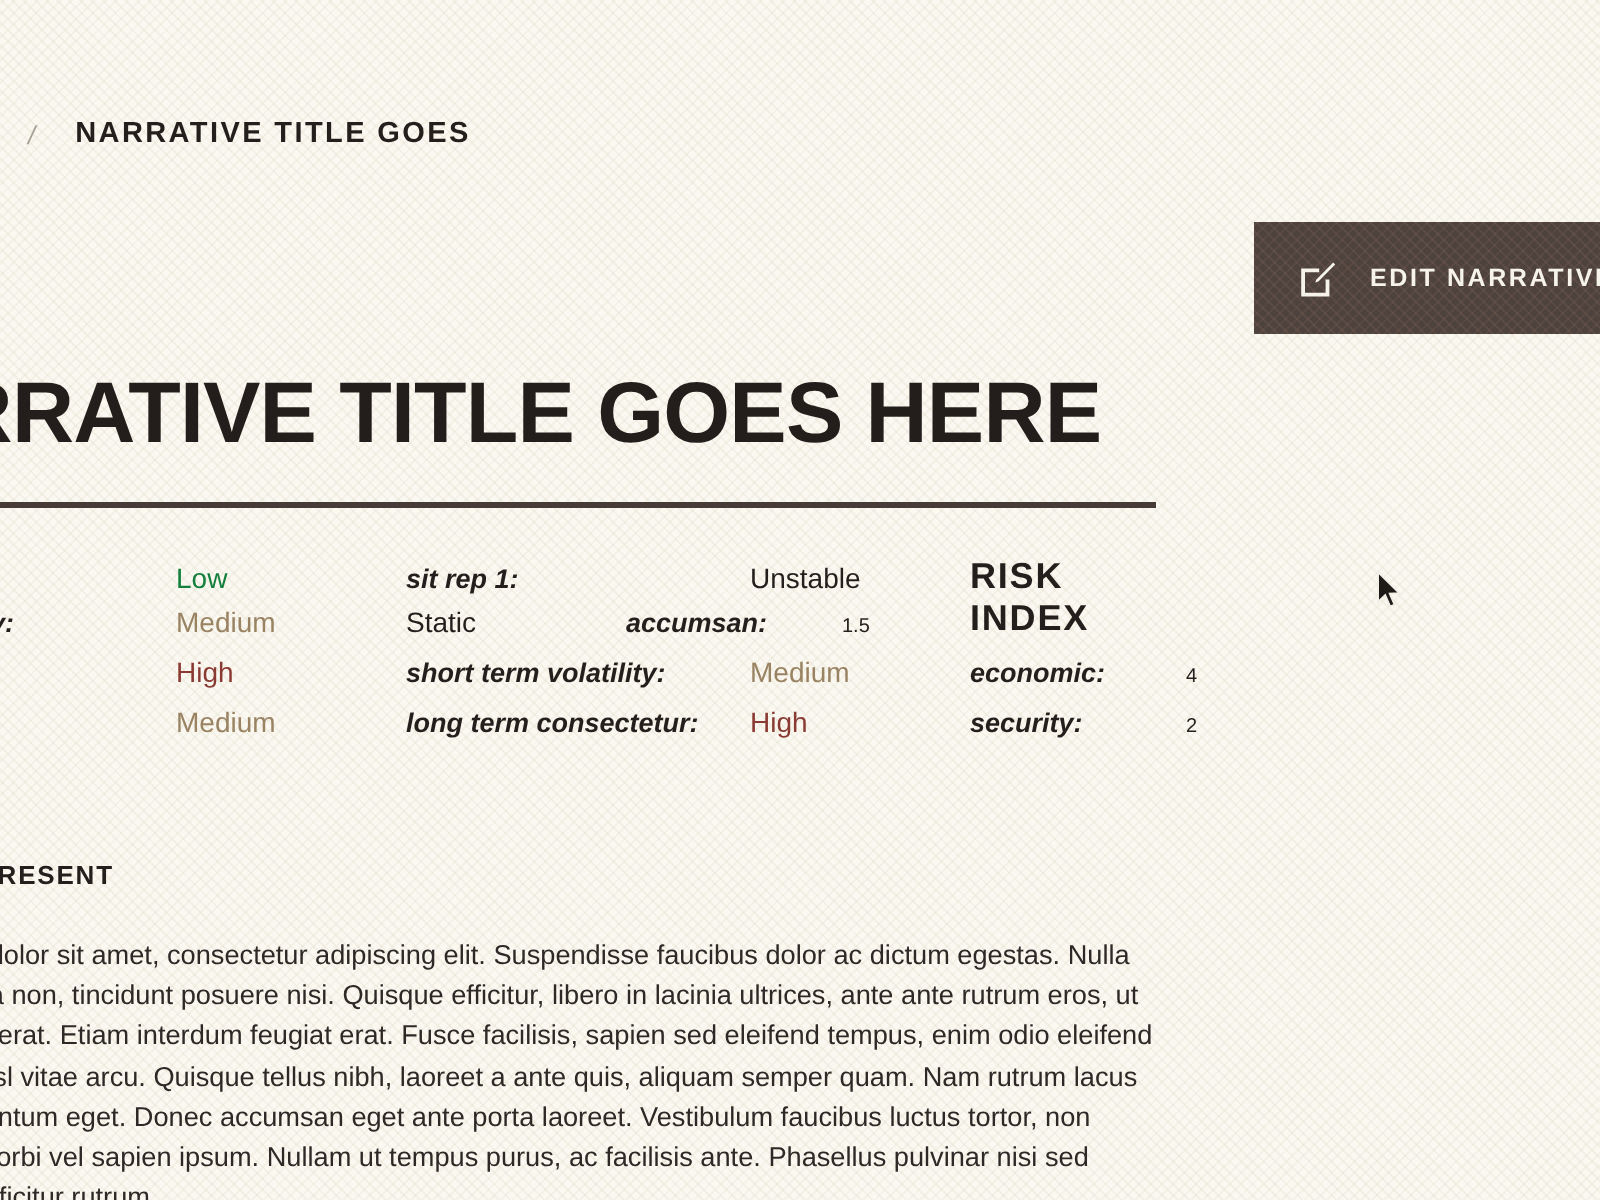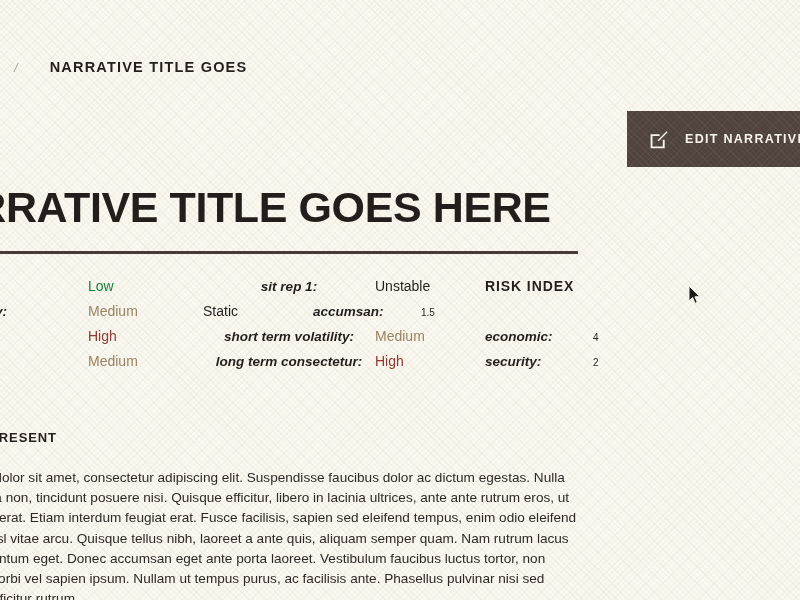--- a/index.html
+++ b/index.html
@@ -30,21 +30,21 @@
     align-items: center;
   }
   .crumb-sep {
     font-size: 13px;
     color: #a8a196;
     margin-left: 14px;
     font-style: italic;
     font-weight: 400;
   }
   .crumb-text {
-    margin-left: 32px;
+    margin-left: 20px;
     font-size: 14.5px;
     font-weight: bold;
     letter-spacing: 1.2px;
     color: #241f1c;
     white-space: nowrap;
   }
 
   
   #edit-narrative-button {
     position: absolute;
@@ -118,40 +118,39 @@
   .col-a-value {
     width: 115px;
     font-size: 14px;
   }
   .col-b-label {
     width: 172px;
     font-style: italic;
     font-weight: bold;
     font-size: 13.5px;
     color: #241f1c;
-    text-align: center;
   }
   .col-b-value {
     width: 110px;
     font-size: 14px;
   }
   .col-c-label {
     width: 108px;
     font-style: italic;
     font-weight: bold;
     font-size: 13.5px;
     color: #241f1c;
   }
   .col-c-value {
     font-size: 10px;
     color: #241f1c;
   }
   .risk-heading {
     width: 108px;
-    font-size: 14px;
+    font-size: 18px;
     font-weight: bold;
     letter-spacing: 0.9px;
     color: #241f1c;
   }
   .v-low    { color: #15803d; }
   .v-medium { color: #9a8363; }
   .v-high   { color: #8a3a32; }
   .v-plain  { color: #241f1c; }
 
   

